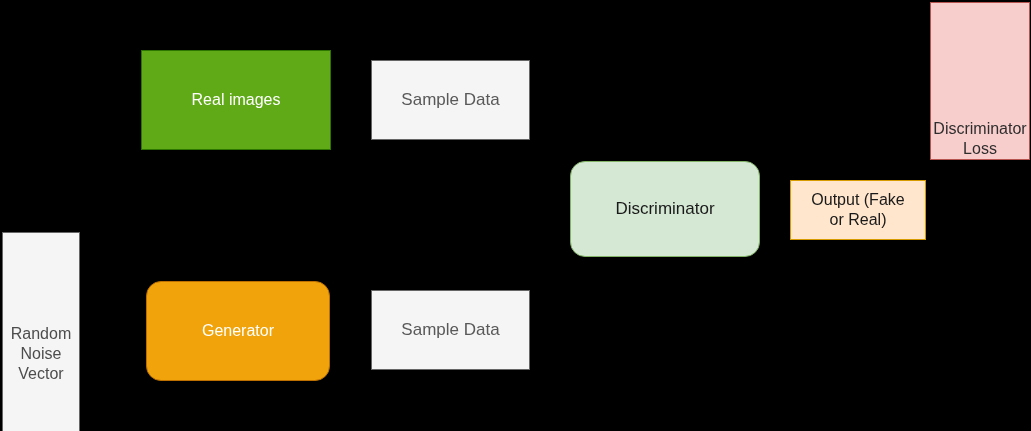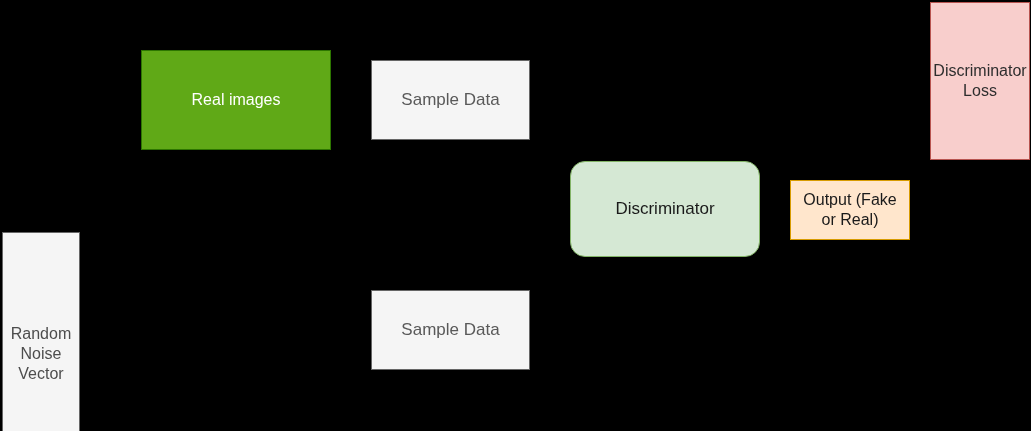--- a/index.html
+++ b/index.html
@@ -35,42 +35,45 @@
   }
   .rounded { border-radius: 15px; }
 
   
   .n-random-noise   { left: 2px;   top: 232px; width: 78px;  height: 244px; }
   .n-real-images    { left: 141px; top: 50px;  width: 190px; height: 100px; }
   .n-sample-top     { left: 371px; top: 60px;  width: 159px; height: 80px;  font-size: 17px; }
   .n-generator      { left: 146px; top: 281px; width: 184px; height: 100px; }
   .n-sample-bottom  { left: 371px; top: 290px; width: 159px; height: 80px;  font-size: 17px; }
   .n-discriminator  { left: 570px; top: 161px; width: 190px; height: 96px;  font-size: 17px; }
-  .n-output         { left: 790px; top: 180px; width: 120px; height: 60px; }
+  .n-output         { left: 790px; top: 180px; width: 136px; height: 60px; }
   .n-output .label  { max-width: 100px; }
-  .n-disc-loss      { left: 930px; top: 2px;   width: 100px; height: 158px; }
+  .n-disc-loss      { left: 930px; top: 2px;   width: 100px; height: 158px; align-items: flex-end; }
   .n-gen-loss       { left: 930px; top: 254px; width: 100px; height: 152px; }
 </style>
 </head>
 <body>
 
 <div class="canvas" style="background: rgb(0, 0, 0);">
 
   <div class="node n-random-noise" style="background: rgb(245, 245, 245); border-color: rgb(102, 102, 102); color: rgb(77, 77, 77);">
     <span class="label">Random Noise Vector</span>
   </div>
 
   <div class="node n-real-images" style="background: rgb(96, 169, 23); border-color: rgb(45, 118, 0); color: rgb(255, 255, 255);">
     <span class="label">Real images</span>
   </div>
 
   <div class="node n-sample-top" style="background: rgb(245, 245, 245); border-color: rgb(102, 102, 102); color: rgb(89, 89, 89);">
     <span class="label">Sample Data</span>
   </div>
 
+  <div class="node rounded n-generator" style="background: rgb(240, 163, 10); border-color: rgb(189, 112, 0); color: rgb(255, 255, 255);">
+    <span class="label">Generator</span>
+  </div>
 
   <div class="node n-sample-bottom" style="background: rgb(245, 245, 245); border-color: rgb(102, 102, 102); color: rgb(89, 89, 89);">
     <span class="label">Sample Data</span>
   </div>
 
   <div class="node rounded n-discriminator" style="background: rgb(213, 232, 212); border-color: rgb(130, 179, 102); color: rgb(26, 26, 26);">
     <span class="label">Discriminator</span>
   </div>
 
   <div class="node n-output" style="background: rgb(255, 230, 204); border-color: rgb(215, 155, 0); color: rgb(26, 26, 26);">

